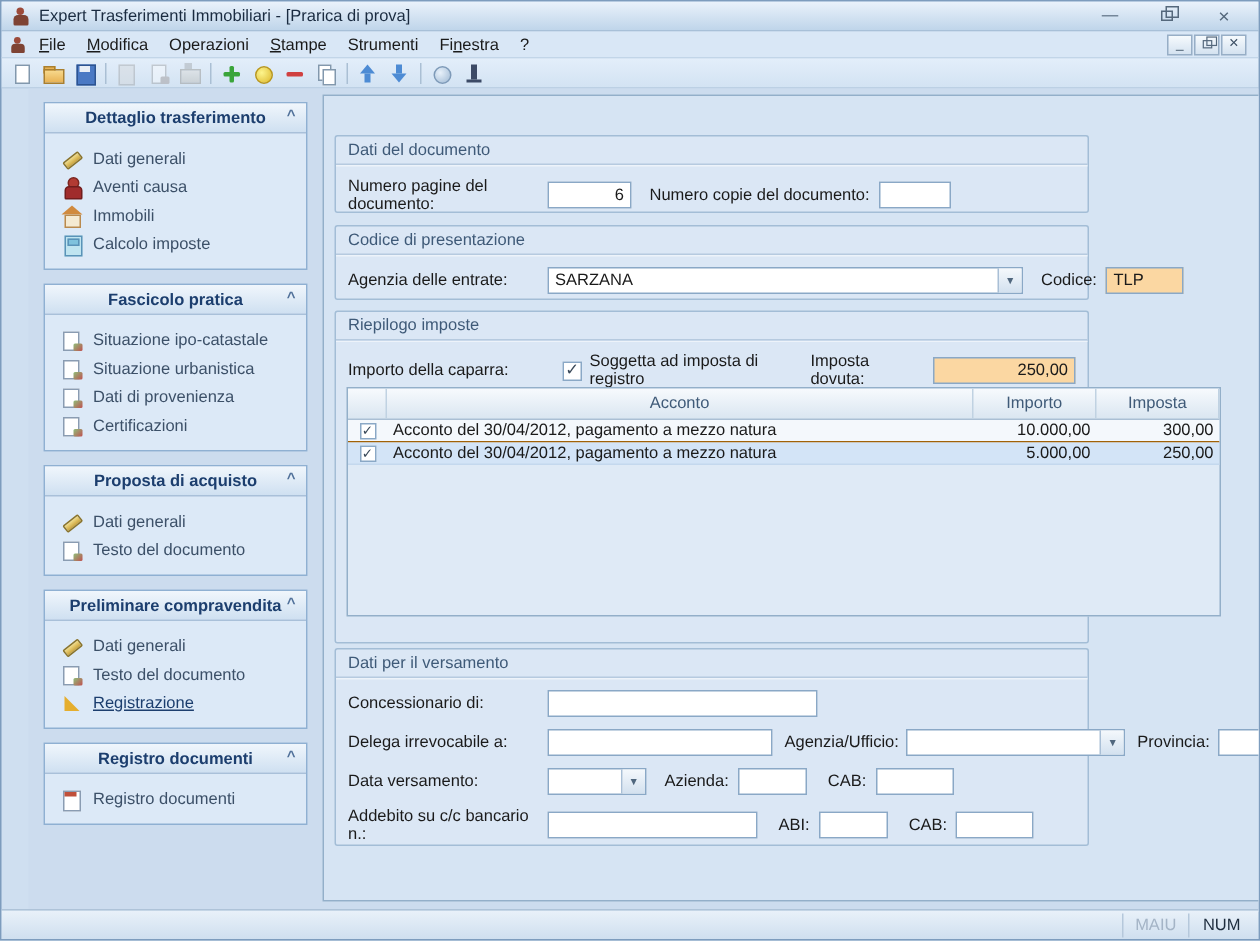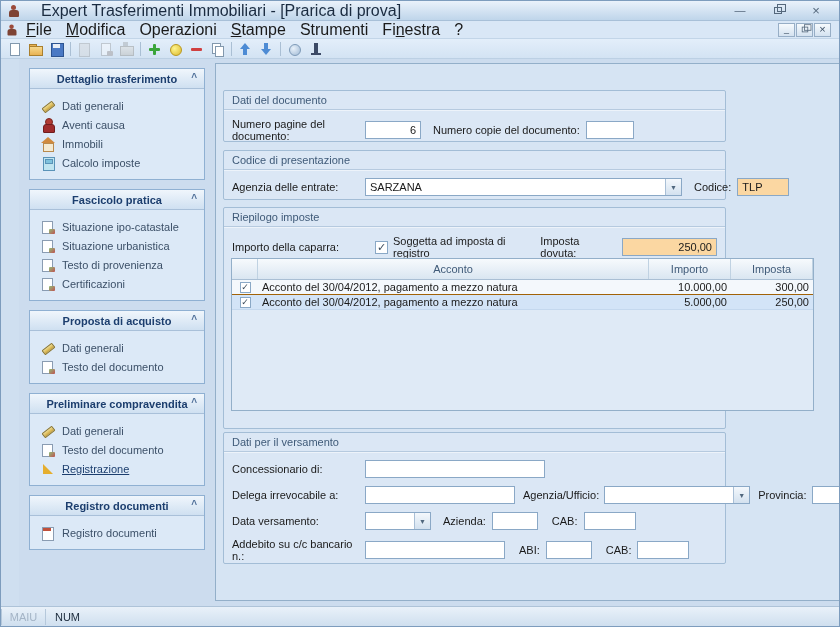--- a/index.html
+++ b/index.html
@@ -3,35 +3,35 @@
 <meta charset="utf-8">
 <style>
   html,body{margin:0;padding:0;background:#9eb6cf;font-family:"Liberation Sans","DejaVu Sans",sans-serif;}
   *{box-sizing:border-box;}
   #win{position:relative;width:840px;height:627px;background:#cfdff0;border:1px solid #7d9cbd;overflow:hidden;}
 
   
   .titlebar{position:absolute;left:0;top:0;width:100%;height:20px;
     background:linear-gradient(#eaf2fb,#bfd5ea);display:flex;align-items:center;
     border-bottom:1px solid #a8c0d8;padding:0 6px;}
-  .titlebar .title{font-size:16px;color:#1a2b40;margin-left:20px;flex:1;}
+  .titlebar .title{font-size:11px;color:#1a2b40;margin-left:5px;flex:1;}
   .winctl{display:flex;align-items:center;gap:24px;margin-right:10px;}
   .wbtn{color:#55687c;font-size:11px;line-height:1;display:flex;align-items:center;justify-content:center;width:14px;height:12px;}
   .ico-restore{width:8px;height:7px;border:1px solid #55687c;position:relative;background:transparent;}
   .ico-restore::before{content:"";position:absolute;left:2px;top:-4px;width:7px;height:6px;border:1px solid #55687c;}
 
   
   .app-icon{position:relative;width:14px;height:14px;flex:none;}
   .app-icon::before{content:"";position:absolute;left:4px;top:1px;width:5px;height:5px;border-radius:50%;background:#9c4a3a;}
   .app-icon::after{content:"";position:absolute;left:2px;top:6px;width:10px;height:7px;border-radius:3px 3px 1px 1px;background:#7e4334;}
 
   
   .menubar{position:absolute;left:0;top:20px;width:100%;height:18px;background:#d9e7f6;
     display:flex;align-items:center;padding:0 4px;border-bottom:1px solid #c2d5e8;}
-  .menu-item{font-size:16px;color:#1a1a1a;padding:1px 7px;cursor:default;}
+  .menu-item{font-size:11px;color:#1a1a1a;padding:1px 7px;cursor:default;}
   .mdictl{margin-left:auto;display:flex;gap:1px;margin-right:4px;}
   .mbtn{width:17px;height:14px;background:linear-gradient(#f6fafd,#d4e2f0);border:1px solid #97aec6;
     display:flex;align-items:center;justify-content:center;font-size:9px;color:#3c4f64;line-height:1;}
   .mbtn .ico-restore{transform:scale(.8);}
 
   
   .toolbar{position:absolute;left:0;top:38px;width:100%;height:20px;background:linear-gradient(#e3eefa,#d3e3f3);
     display:flex;align-items:center;padding:0 3px;border-bottom:1px solid #bcd0e4;}
   .tb{width:21px;height:18px;display:flex;align-items:center;justify-content:center;border-radius:2px;cursor:default;}
   .tb.disabled{opacity:.4;filter:grayscale(.9);}
@@ -122,21 +122,21 @@
   .c-chk{width:26px;flex:none;display:flex;align-items:center;justify-content:center;}
   .c-acc{flex:1;min-width:0;}
   .c-imp{width:82px;flex:none;}
   .tr{display:flex;height:15px;font-size:11px;align-items:center;background:#f4f8fc;border-bottom:1px solid #a16207;color:#1a1a1a;cursor:default;}
   .tr.sel{background:#d3e4f7;border-bottom-color:#c4d8ee;}
   .tr .c-acc{padding-left:4px;text-align:left;justify-content:flex-start;display:flex;white-space:nowrap;overflow:hidden;}
   .tr .c-imp{text-align:right;padding-right:4px;}
 
   
   .statusbar{position:absolute;left:0;bottom:0;width:100%;height:20px;background:linear-gradient(#e9f1f9,#cfdfef);
-    border-top:1px solid #aec3d8;display:flex;align-items:center;padding-right:3px;}
+    border-top:1px solid #aec3d8;display:flex;align-items:center;justify-content:flex-end;padding-right:3px;}
   .seg{width:44px;text-align:center;font-size:11px;color:#1d2c3d;border-left:1px solid #b5c8db;height:16px;line-height:16px;}
   .seg.dim{color:#a4b4c6;}
 </style>
 </head>
 <body>
 
 <div id="win">
 
   <div class="titlebar">
     <span class="app-icon"></span>
@@ -255,21 +255,21 @@
             <div class="pi">
               <span class="mi mi-doc-edit"></span>
               <span class="pi-label">Situazione ipo-catastale</span>
             </div>
             <div class="pi">
               <span class="mi mi-doc-edit"></span>
               <span class="pi-label">Situazione urbanistica</span>
             </div>
             <div class="pi">
               <span class="mi mi-doc-edit"></span>
-              <span class="pi-label">Testo di provenienza</span>
+              <span class="pi-label">Dati di provenienza</span>
             </div>
             <div class="pi">
               <span class="mi mi-doc-edit"></span>
               <span class="pi-label">Certificazioni</span>
             </div>
           </div>
         </div>
         <div class="panel">
           <div class="panel-h">
             <span>Proposta di acquisto</span>

